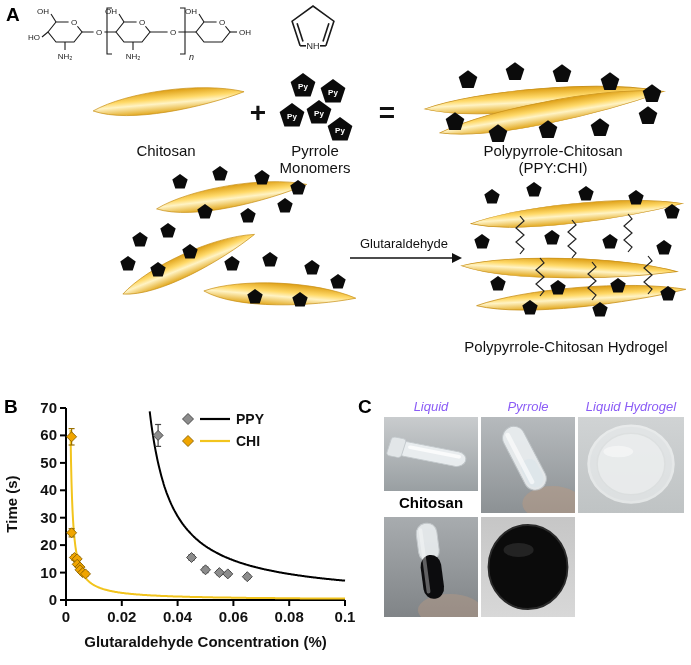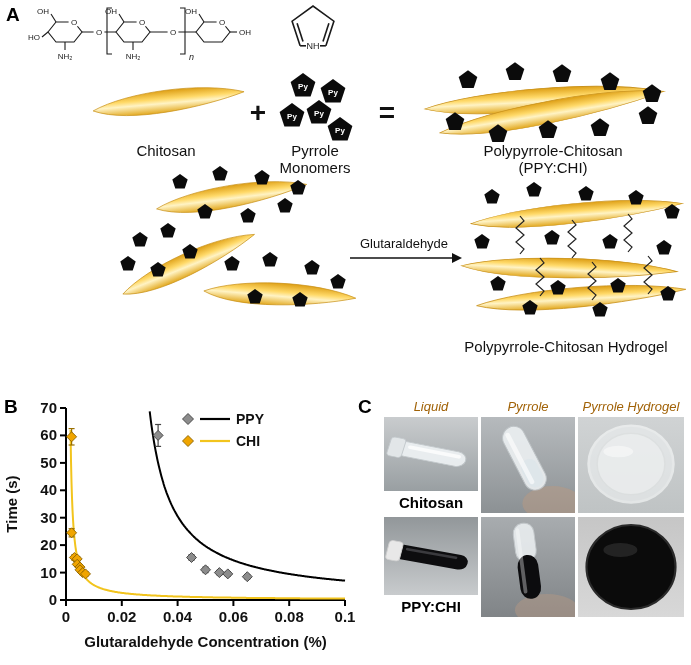--- a/index.html
+++ b/index.html
@@ -13,21 +13,21 @@
   .pytxt{font-size:8px;font-weight:bold;fill:#fff;stroke:none;}
   .arrowtxt{font-size:13px;fill:#111;stroke:none;}
   .tick{font-size:15px;font-weight:bold;fill:#111;}
   .axlabel{font-size:15px;font-weight:bold;fill:#111;}
   .legend-t{font-size:14px;font-weight:bold;fill:#111;}
   
   .panel-b-chart{position:absolute;left:0;top:395px;}
   
   .panel-c{position:absolute;left:356px;top:393px;width:335px;height:272px;}
   .c-grid{position:absolute;left:28px;top:6px;width:300px;}
-  .c-headers{display:grid;grid-template-columns:94px 94px 106px;gap:3px;font-style:italic;font-size:13px;color:#a16207;text-align:center;margin-bottom:3px;}
+  .c-headers{display:grid;grid-template-columns:94px 94px 106px;gap:3px;font-style:italic;font-size:13px;color:#8b5cf6;text-align:center;margin-bottom:3px;}
   .c-row{display:grid;grid-template-columns:94px 94px 106px;gap:3px;margin-bottom:4px;align-items:start;}
   .c-cell{position:relative;}
   .c-cell svg{display:block;width:100%;}
   .ph-tall{height:96px;}
   .ph-short{height:74px;}
   .ph-tall2{height:100px;}
   .ph-short2{height:78px;}
   .row-label{font-weight:bold;font-size:15px;text-align:center;padding-top:3px;color:#000;}
 </style>
 </head>
@@ -354,21 +354,21 @@
       <text class="axlabel" x="17" y="109" text-anchor="middle" transform="rotate(-90 17 109)">Time (s)</text>
     </svg>
 
   
   <div class="panel-c">
     <div class="plabel" style="left:2px;top:3px;">C</div>
     <div class="c-grid">
       <div class="c-headers">
         <div>Liquid</div>
         <div>Pyrrole</div>
-        <div>Pyrrole Hydrogel</div>
+        <div>Liquid Hydrogel</div>
       </div>
 
       <div class="c-row">
         <div class="c-cell">
           <svg class="ph-short" viewBox="0 0 100 100" preserveAspectRatio="none">
             <defs>
                 <linearGradient id="g1" x1="0" y1="0" x2="0" y2="1">
                   <stop offset="0" stop-color="#c9ccce"></stop>
                   <stop offset="1" stop-color="#999fa2"></stop>
                 </linearGradient>
@@ -410,37 +410,20 @@
             <rect width="100" height="100" fill="url(#g3)"></rect>
             <circle cx="50" cy="49" r="40" fill="#eceff0" opacity="0.65" stroke="#f6f8f8" stroke-width="2.5"></circle>
             <circle cx="50" cy="49" r="32" fill="#f1f3f3" opacity="0.55" stroke="#dadddd" stroke-width="1.5"></circle>
             <ellipse cx="38" cy="36" rx="14" ry="6" fill="#ffffff" opacity="0.45"></ellipse>
           </svg>
         </div>
       </div>
 
       <div class="c-row">
         <div class="c-cell">
-          <svg class="ph-short2" viewBox="0 0 100 100" preserveAspectRatio="none">
-            <defs>
-                <linearGradient id="g4" x1="0" y1="0" x2="0" y2="1">
-                  <stop offset="0" stop-color="#92979a"></stop>
-                  <stop offset="1" stop-color="#c8cbcd"></stop>
-                </linearGradient>
-              </defs>
-            <rect width="100" height="100" fill="url(#g4)"></rect>
-            <g transform="rotate(12 50 50)">
-              <rect x="10" y="42" width="80" height="19" rx="9" fill="#0d0d0f"></rect>
-              <rect x="3" y="39" width="15" height="25" rx="4" fill="#e8e8e8" stroke="#cfcfcf"></rect>
-              <rect x="22" y="45" width="56" height="3.5" rx="1.7" fill="#3a3a3e"></rect>
-            </g>
-          </svg>
-          <div class="row-label">PPY:CHI</div>
-        </div>
-        <div class="c-cell">
           <svg class="ph-tall2" viewBox="0 0 100 100" preserveAspectRatio="none">
             <defs>
                 <linearGradient id="g5" x1="0" y1="0" x2="0" y2="1">
                   <stop offset="0" stop-color="#a8acaf"></stop>
                   <stop offset="1" stop-color="#808487"></stop>
                 </linearGradient>
               </defs>
             <rect width="100" height="100" fill="url(#g5)"></rect>
             <ellipse cx="70" cy="93" rx="34" ry="16" fill="#b99a82" opacity="0.45"></ellipse>
             <g transform="rotate(-8 50 50)">

